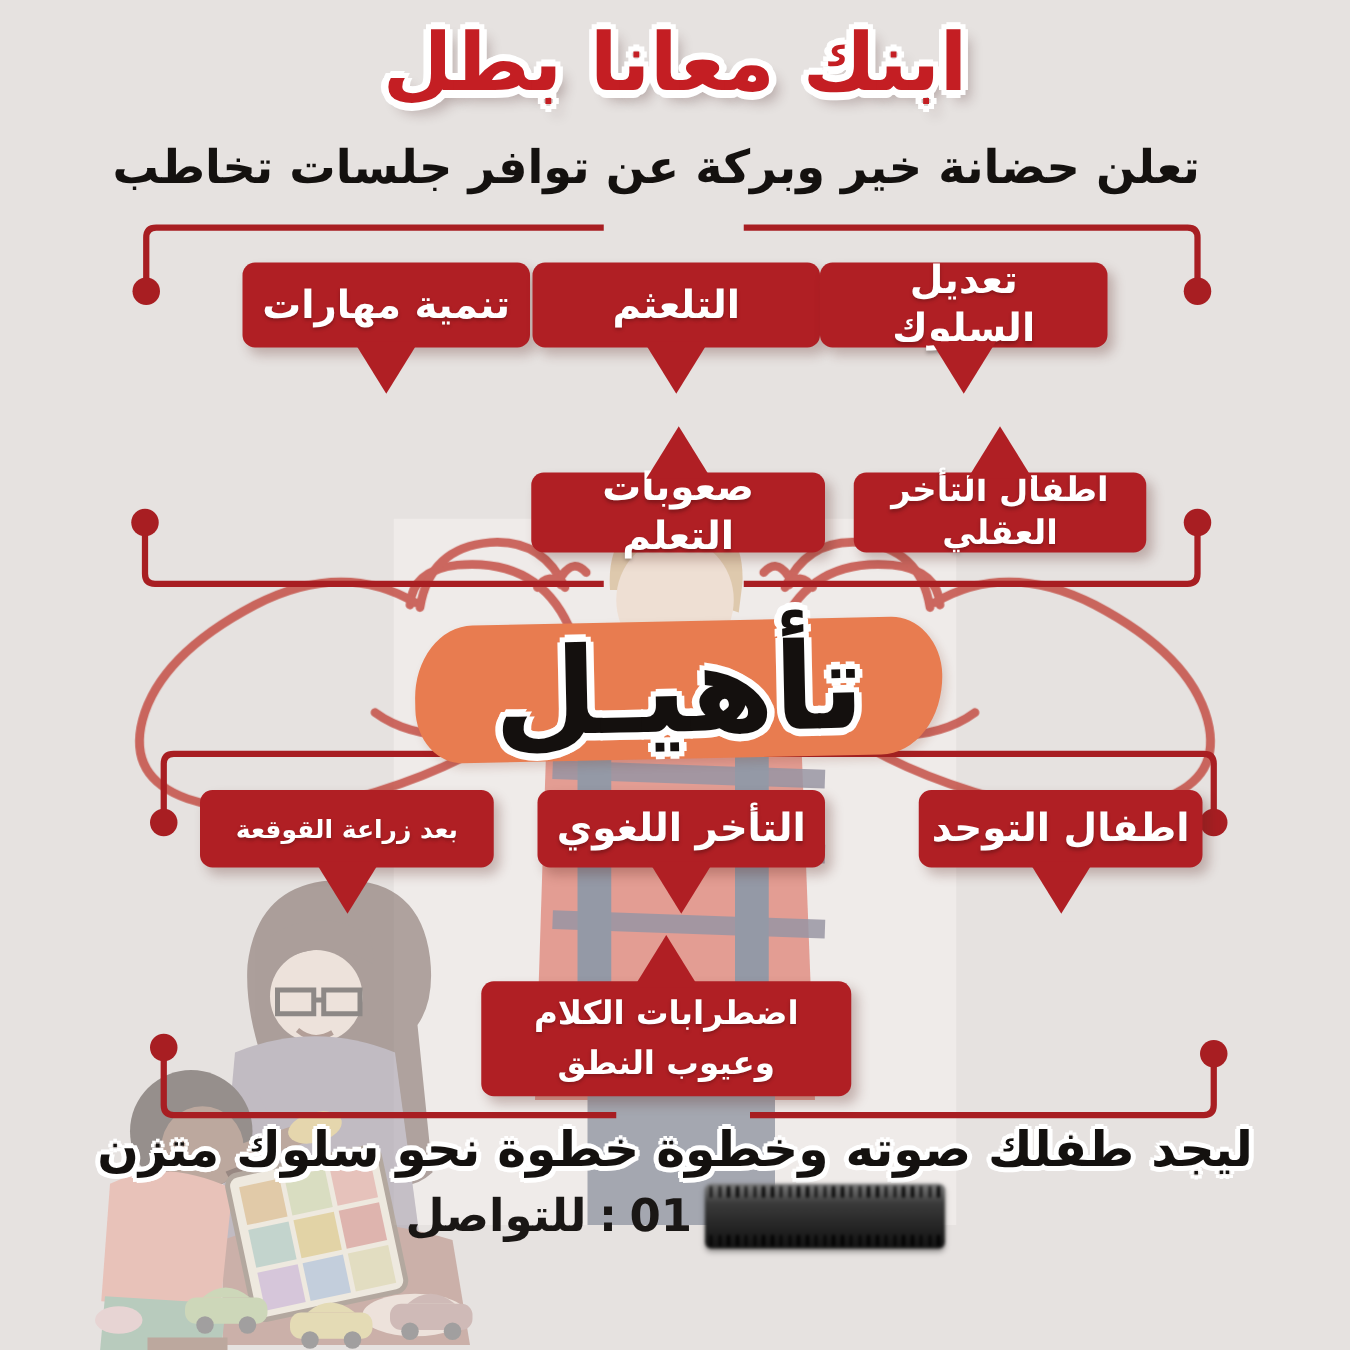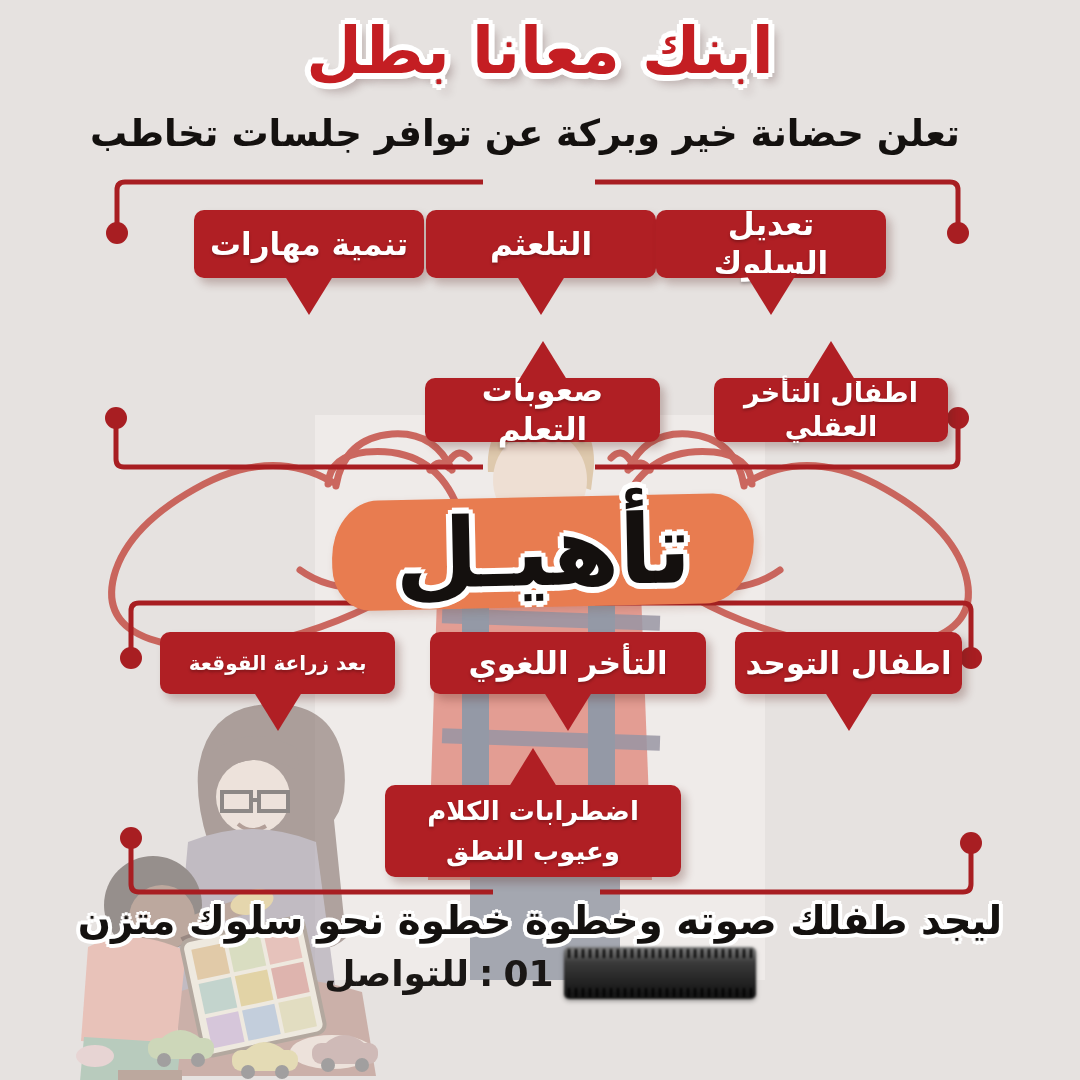--- a/index.html
+++ b/index.html
@@ -41,23 +41,23 @@
   .tail-up::before{
     content:"";position:absolute;left:50%;bottom:100%;margin-bottom:-5px;transform:translateX(-50%);
     width:0;height:0;border:26px solid transparent;border-top:0;
     border-bottom:42px solid var(--box-red);
   }
   .r1a{top:210px;left:150px;width:230px;height:68px;margin-left:44px;}
   .r1b{top:210px;left:426px;width:230px;height:68px;}
   .r1c{top:210px;left:656px;width:230px;height:68px;}
   .r2a{top:378px;left:148px;width:235px;height:64px;}
   .r2b{top:378px;left:425px;width:235px;height:64px;}
-  .r2c{top:378px;left:683px;width:234px;height:64px;font-size:27px;margin-left:31px;}
+  .r2c{top:378px;left:683px;width:234px;height:64px;font-size:27px;}
   .r3a{top:632px;left:160px;width:235px;height:62px;font-size:20px;text-align:right;}
-  .r3b{top:632px;left:430px;width:276px;height:62px;}
+  .r3b{top:632px;left:430px;width:230px;height:62px;}
   .r3c{top:632px;left:703px;width:227px;height:62px;margin-left:32px;}
   .bbox{top:785px;left:385px;width:296px;height:92px;font-size:26px;line-height:1.55;}
   
   .blob{
     top:497px;left:332px;width:422px;height:110px;background:var(--orange);
     border-radius:58px 50px 62px 46px / 72px 58px 78px 54px;transform:rotate(-1.2deg);
     display:flex;align-items:center;justify-content:center;
     box-shadow:3px 4px 8px rgba(120,50,30,.18);
   }
   .blob span{

